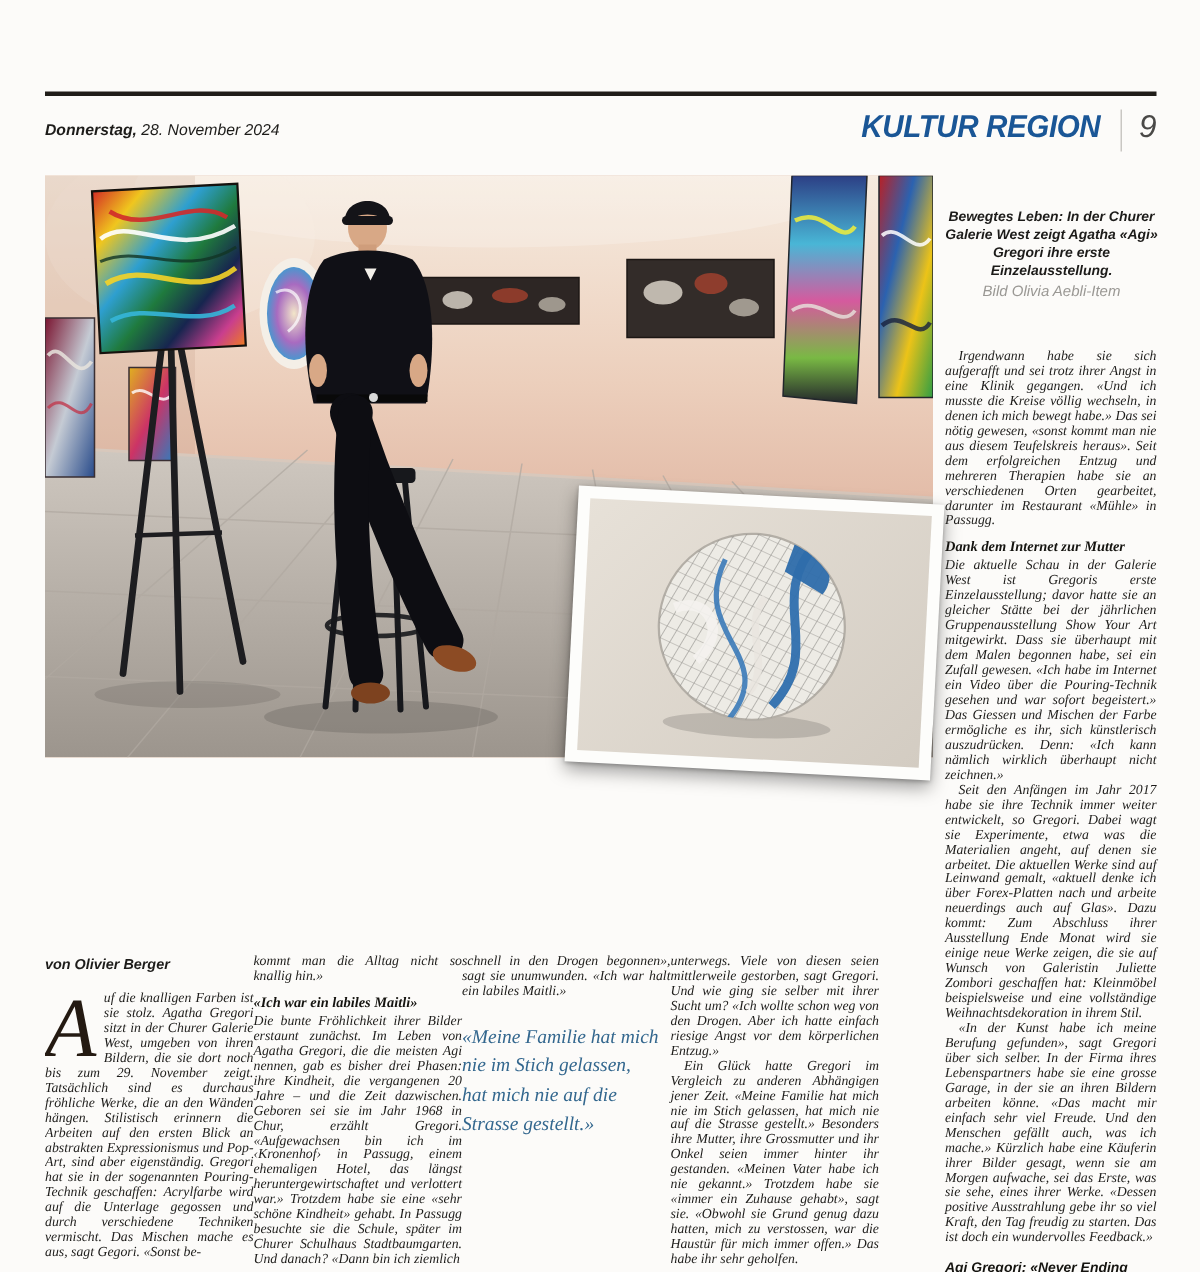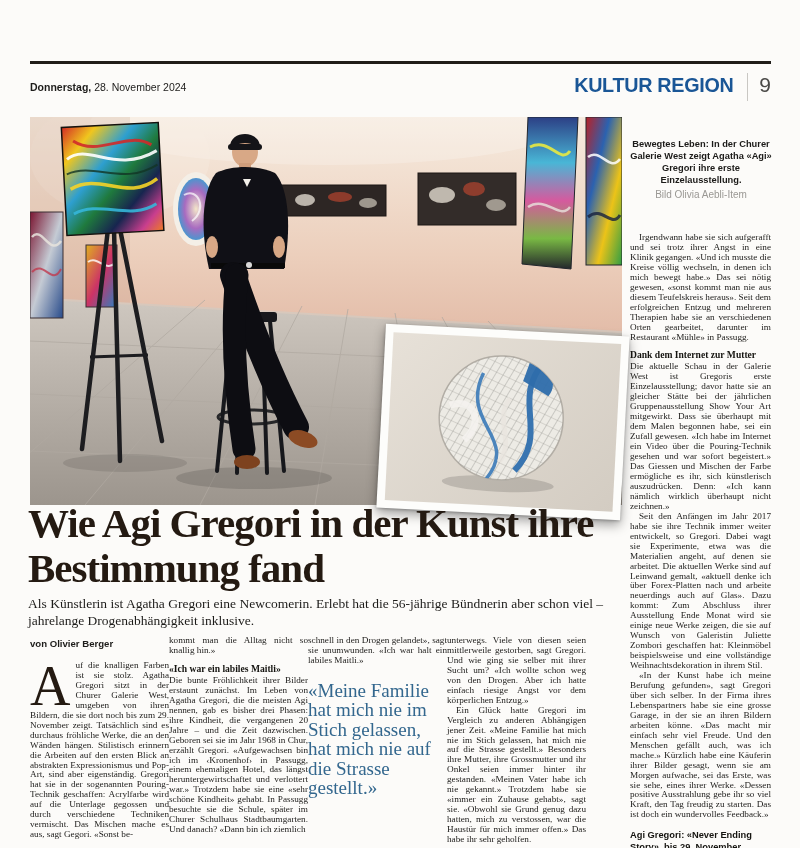--- a/index.html
+++ b/index.html
@@ -1,19 +1,19 @@
 <!DOCTYPE html>
 <html lang="de"><head>
 <meta charset="utf-8">
 <style>
   * { box-sizing: border-box; }
   html,body { margin:0; padding:0; background:#ffffff; }
   .page {
     position:relative; width:800px; height:848px; overflow:hidden;
-    background:#fcfbf9; font-family:"Liberation Serif", serif; color:#1d1c1a;
+    background:#fcfbf9; font-family:"Liberation Serif", serif; color:#1d1c1a;font-style:italic;
   }
   
   .top-rule { position:absolute; left:30px; top:61px; width:741px; height:3px; background:#201d19; }
   .header-row { position:absolute; left:30px; top:70px; width:741px; height:34px;
     display:flex; justify-content:space-between; align-items:center;
     font-family:"Liberation Sans", sans-serif; }
   .dateline { font-size:10.5px; color:#1d1c1a; }
   .dateline b { font-weight:700; }
   .section-block { display:flex; }
   .section-title { color:#1a5696; font-weight:700; font-size:21px; letter-spacing:-0.3px;
@@ -37,21 +37,21 @@
   .lead { position:absolute; left:28px; top:596px; width:586px; font-size:13.5px; line-height:16.5px; color:#1d1c1a; }
   
   .cols { position:absolute; left:30px; top:636px; width:592px; height:212px;
     display:flex; overflow:hidden; }
   .col { flex:0 0 139px; width:139px; }
   .byline { font-family:"Liberation Sans", sans-serif; font-weight:700; font-size:9.6px; margin:2px 0 12px; }
   p.body { margin:0; font-size:9.2px; line-height:9.95px; text-align:justify; color:#1d1c1a; }
   p.indent { text-indent:9px; }
   .subhead { font-weight:700; font-size:9.6px; line-height:11px; margin:7px 0 2px; color:#151410; }
   .dropcap { float:left; font-size:56px; line-height:44px; padding:3px 5px 0 0; color:#241a12; }
-  .pullquote { margin-top:15px; width:132px; color:#33678e; font-size:19px; line-height:19.5px; font-weight:400; }
+  .pullquote { margin-top:15px; width:132px; color:#33678e; font-size:13px; line-height:19.5px; font-weight:400; }
   
   .col5 { position:absolute; left:630px; top:233px; width:141px; }
   .footer-note { font-family:"Liberation Sans", sans-serif; font-weight:700; font-size:9.3px; line-height:11.8px; margin-top:10px; color:#151410; }
 </style>
 </head>
 <body>
 
 <div class="page">
 
   <div class="top-rule"></div>
@@ -256,35 +256,33 @@
 
   <div class="col5">
     <p class="body indent">Irgendwann habe sie sich aufgerafft und sei trotz ihrer Angst in eine Klinik gegangen. «Und ich musste die Kreise völlig wechseln, in denen ich mich bewegt habe.» Das sei nötig gewesen, «sonst kommt man nie aus diesem Teufelskreis heraus». Seit dem erfolgreichen Entzug und mehreren Therapien habe sie an verschiedenen Orten gearbeitet, darunter im Restaurant «Mühle» in Passugg.</p>
     <div class="subhead">Dank dem Internet zur Mutter</div>
     <p class="body">Die aktuelle Schau in der Galerie West ist Gregoris erste Einzelausstellung; davor hatte sie an gleicher Stätte bei der jährlichen Gruppenausstellung Show Your Art mitgewirkt. Dass sie überhaupt mit dem Malen begonnen habe, sei ein Zufall gewesen. «Ich habe im Internet ein Video über die Pouring-Technik gesehen und war sofort begeistert.» Das Giessen und Mischen der Farbe ermögliche es ihr, sich künstlerisch auszudrücken. Denn: «Ich kann nämlich wirklich überhaupt nicht zeichnen.»</p>
     <p class="body indent">Seit den Anfängen im Jahr 2017 habe sie ihre Technik immer weiter entwickelt, so Gregori. Dabei wagt sie Experimente, etwa was die Materialien angeht, auf denen sie arbeitet. Die aktuellen Werke sind auf Leinwand gemalt, «aktuell denke ich über Forex-Platten nach und arbeite neuerdings auch auf Glas». Dazu kommt: Zum Abschluss ihrer Ausstellung Ende Monat wird sie einige neue Werke zeigen, die sie auf Wunsch von Galeristin Juliette Zombori geschaffen hat: Kleinmöbel beispielsweise und eine vollständige Weihnachtsdekoration in ihrem Stil.</p>
     <p class="body indent">«In der Kunst habe ich meine Berufung gefunden», sagt Gregori über sich selber. In der Firma ihres Lebenspartners habe sie eine grosse Garage, in der sie an ihren Bildern arbeiten könne. «Das macht mir einfach sehr viel Freude. Und den Menschen gefällt auch, was ich mache.» Kürzlich habe eine Käuferin ihrer Bilder gesagt, wenn sie am Morgen aufwache, sei das Erste, was sie sehe, eines ihrer Werke. «Dessen positive Ausstrahlung gebe ihr so viel Kraft, den Tag freudig zu starten. Das ist doch ein wundervolles Feedback.»</p>
     <div class="footer-note">Agi Gregori: «Never Ending Story», bis 29. November, Galerie West, Chur.</div>
   </div>
 
-  <h1 class="headline" style="margin:0;">Wie Agi Gregori in der Kunst ihre Bestimmung fand</h1>
-  <div class="lead">Als Künstlerin ist Agatha Gregori eine Newcomerin. Erlebt hat die 56-jährige Bündnerin aber schon viel – jahrelange Drogenabhängigkeit inklusive.</div>
 
   <div class="cols">
     <div class="col">
       <div class="byline">von Olivier Berger</div>
       <p class="body"><span class="dropcap">A</span><span>uf die knalligen Farben ist sie stolz. Agatha Gregori sitzt in der Churer Galerie West, umgeben von ihren Bildern, die sie dort noch bis zum 29. November zeigt. Tatsächlich sind es durchaus fröhliche Werke, die an den Wänden hängen. Stilistisch erinnern die Arbeiten auf den ersten Blick an abstrakten Expressionismus und Pop-Art, sind aber eigenständig. Gregori hat sie in der sogenannten Pouring-Technik geschaffen: Acrylfarbe wird auf die Unterlage gegossen und durch verschiedene Techniken vermischt. Das Mischen mache es aus, sagt Gegori. «Sonst be-</span></p>
     </div>
     <div class="col">
       <p class="body">kommt man die Alltag nicht so knallig hin.»</p>
       <div class="subhead">«Ich war ein labiles Maitli»</div>
       <p class="body">Die bunte Fröhlichkeit ihrer Bilder erstaunt zunächst. Im Leben von Agatha Gregori, die die meisten Agi nennen, gab es bisher drei Phasen: ihre Kindheit, die vergangenen 20 Jahre – und die Zeit dazwischen. Geboren sei sie im Jahr 1968 in Chur, erzählt Gregori. «Aufgewachsen bin ich im ‹Kronenhof› in Passugg, einem ehemaligen Hotel, das längst heruntergewirtschaftet und verlottert war.» Trotzdem habe sie eine «sehr schöne Kindheit» gehabt. In Passugg besuchte sie die Schule, später im Churer Schulhaus Stadtbaumgarten. Und danach? «Dann bin ich ziemlich</p>
     </div>
     <div class="col">
-      <p class="body">schnell in den Drogen gelandet», sagt sie unumwunden. «Ich war halt ein labiles Maitli.»</p>
+      <p class="body">schnell in den Drogen begonnen», sagt sie unumwunden. «Ich war halt ein labiles Maitli.»</p>
       <div class="pullquote">«Meine Familie hat mich nie im Stich gelassen, hat mich nie auf die Strasse gestellt.»</div>
     </div>
     <div class="col">
       <p class="body">unterwegs. Viele von diesen seien mittlerweile gestorben, sagt Gregori. Und wie ging sie selber mit ihrer Sucht um? «Ich wollte schon weg von den Drogen. Aber ich hatte einfach riesige Angst vor dem körperlichen Entzug.»</p>
       <p class="body indent">Ein Glück hatte Gregori im Vergleich zu anderen Abhängigen jener Zeit. «Meine Familie hat mich nie im Stich gelassen, hat mich nie auf die Strasse gestellt.» Besonders ihre Mutter, ihre Grossmutter und ihr Onkel seien immer hinter ihr gestanden. «Meinen Vater habe ich nie gekannt.» Trotzdem habe sie «immer ein Zuhause gehabt», sagt sie. «Obwohl sie Grund genug dazu hatten, mich zu verstossen, war die Haustür für mich immer offen.» Das habe ihr sehr geholfen.</p>
     </div>
   </div>
 
 </div>
 

